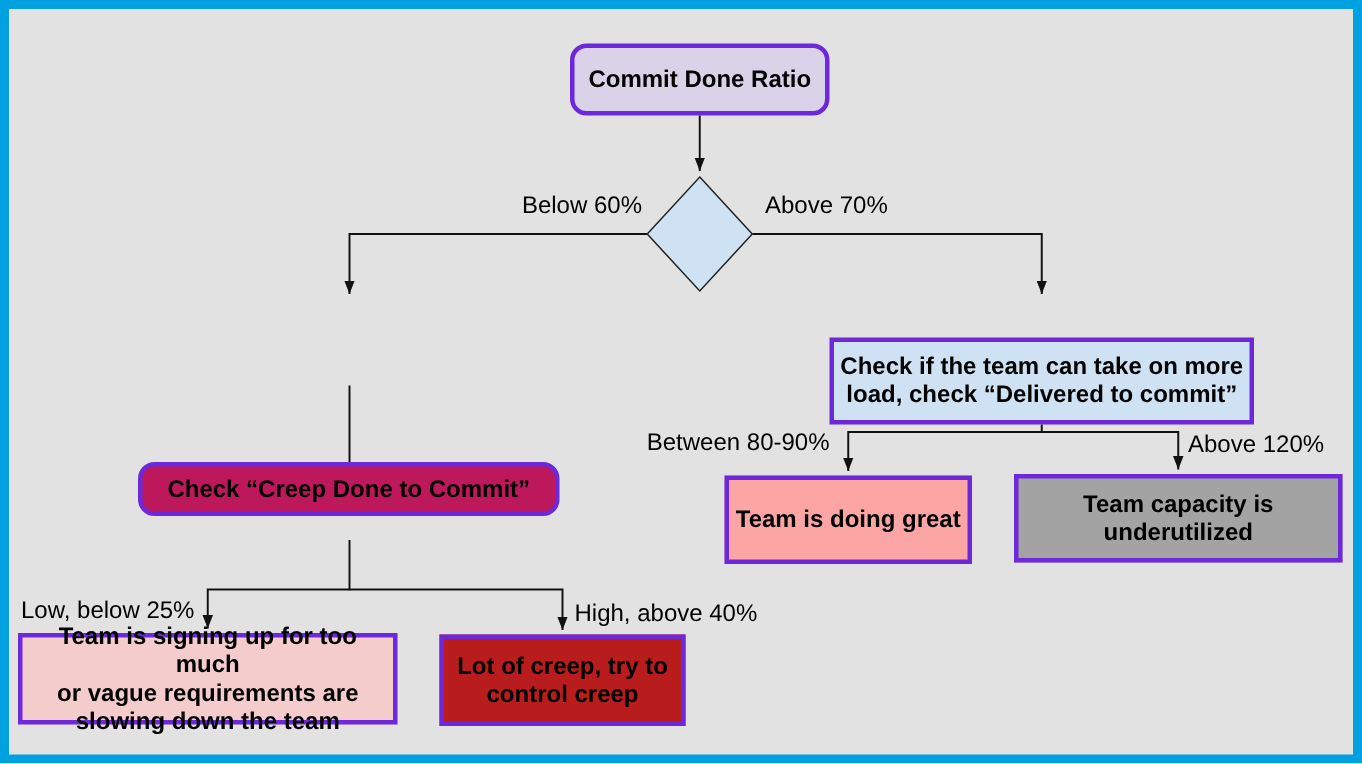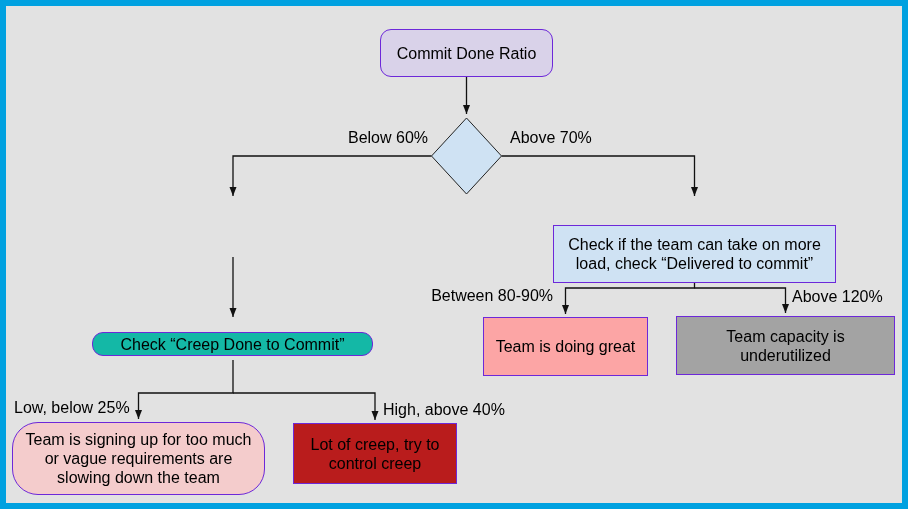--- a/index.html
+++ b/index.html
@@ -20,25 +20,26 @@
   }
   #connectors{
     position:absolute;left:0;top:0;
     z-index:1;
   }
   .node{
     position:absolute;
     display:flex;align-items:center;justify-content:center;
     text-align:center;
     box-sizing:border-box;
-    border:1px solid #6d28d9;
+    border:3px solid #6d28d9;
     font-size:16px;line-height:19px;
     white-space:pre-line;
     z-index:2;
     padding:0 4px;
+    font-weight:bold;
   }
   .rounded{border-radius:11px;}
   .edge-label{
     position:absolute;
     font-size:16px;line-height:18px;
     white-space:nowrap;
     z-index:3;
   }
   .align-right{text-align:right;}
 </style>
@@ -62,26 +63,26 @@
       <path d="M233,393 L375,393 L375,420" marker-end="url(#arr)"></path>
       <path d="M694.5,257 L694.5,288 L565.5,288 L565.5,314" marker-end="url(#arr)"></path>
       <path d="M694.5,288 L785.5,288 L785.5,313" marker-end="url(#arr)"></path>
     </g>
     <polygon points="466.5,118 501.5,156 466.5,194 431.5,156" stroke="#222" stroke-width="1" style="fill: rgb(207, 226, 243);"></polygon>
   </svg>
 
   <div class="node rounded" style="left: 380px; top: 29px; width: 173px; height: 48px; background-color: rgb(217, 210, 233);">Commit Done Ratio</div>
 
 
-  <div class="node rounded" style="left: 92px; top: 332px; width: 281px; height: 24px; background-color: #14b8a6;">Check “Creep Done to Commit”</div>
+  <div class="node rounded" style="left: 92px; top: 308px; width: 281px; height: 36px; background-color: #be185d;">Check “Creep Done to Commit”</div>
 
   <div class="node" style="left: 553px; top: 199px; width: 283px; height: 58px; background-color: rgb(207, 226, 243); margin-top: 26px;">Check if the team can take on more
 load, check “Delivered to commit”</div>
 
-  <div class="node" style="left: 12px; top: 422px; width: 253px; height: 73px; background-color: rgb(244, 204, 204); border-radius: 26px;">Team is signing up for too much
+  <div class="node" style="left: 12px; top: 422px; width: 253px; height: 61px; background-color: rgb(244, 204, 204);">Team is signing up for too much
 or vague requirements are
 slowing down the team</div>
 
   <div class="node" style="left: 293px; top: 423px; width: 164px; height: 61px; background-color: #b91c1c;">Lot of creep, try to
 control creep</div>
 
   <div class="node" style="left: 483px; top: 317px; width: 165px; height: 59px; background-color: #fca5a5;">Team is doing great</div>
 
   <div class="node" style="left: 676px; top: 316px; width: 219px; height: 59px; background-color: #a3a3a3;">Team capacity is
 underutilized</div>

